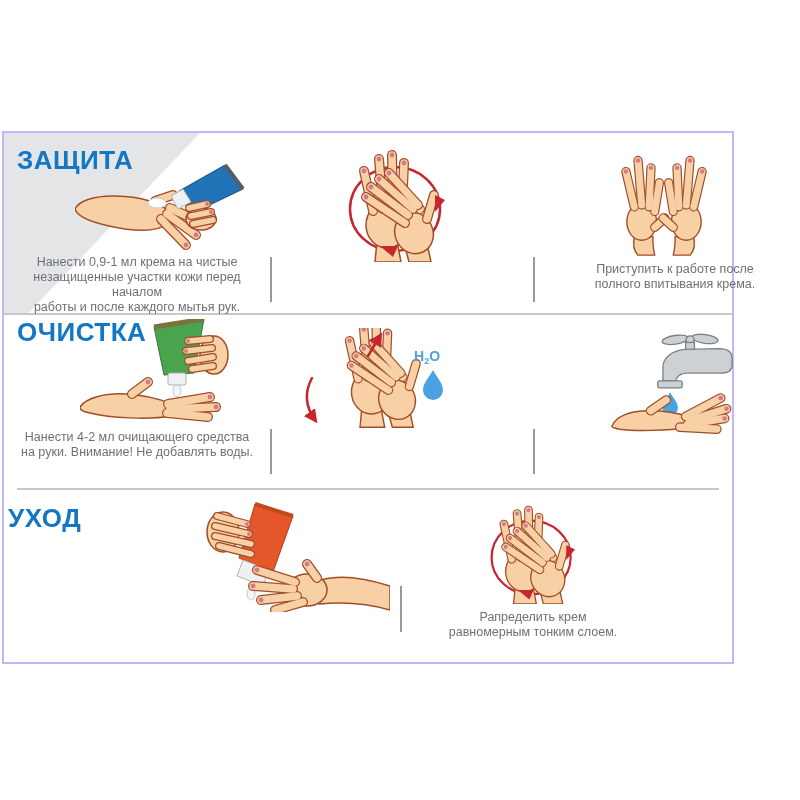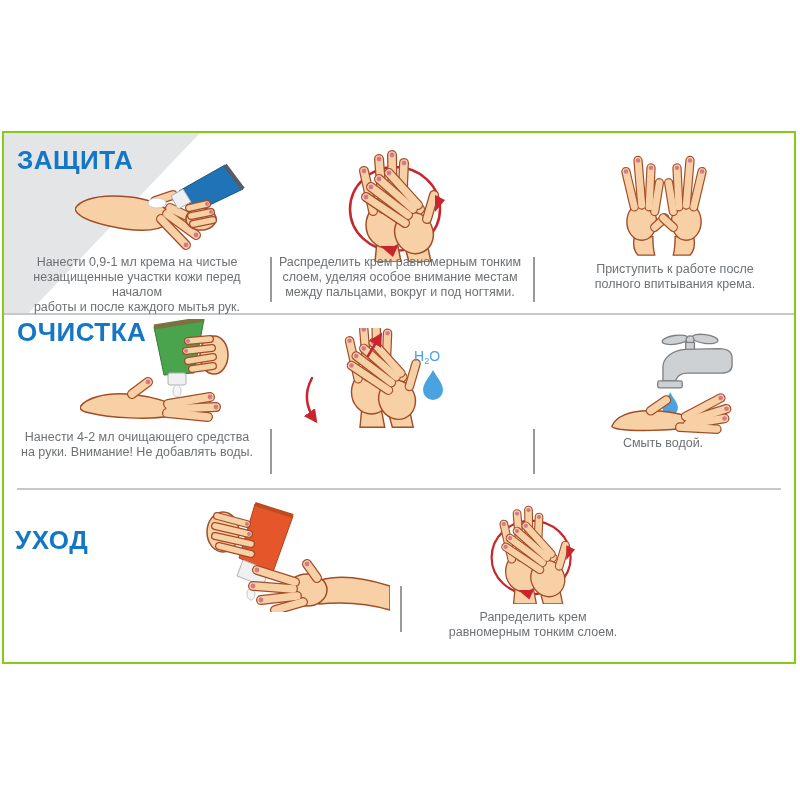--- a/index.html
+++ b/index.html
@@ -1,35 +1,35 @@
 <!DOCTYPE html>
 <html><head>
 <meta charset="utf-8">
 <style>
   html,body{margin:0;padding:0;background:#ffffff;}
   body{width:800px;height:800px;position:relative;font-family:"Liberation Sans",sans-serif;overflow:hidden;}
-  .panel{position:absolute;left:2px;top:131px;width:794px;height:533px;box-sizing:border-box;
-         border:2px solid #84cc16;background:#ffffff;}
+  .panel{position:absolute;left:2px;top:131px;width:732px;height:533px;box-sizing:border-box;
+         border:2px solid #c4b5fd;background:#ffffff;}
   .wedge{position:absolute;left:0;top:0;width:196px;height:181px;background:#e3e5e7;
          clip-path:polygon(0 0,100% 0,12% 100%,0 100%);}
   .sec-title{position:absolute;font-size:26px;font-weight:bold;color:#1377c5;letter-spacing:0.5px;}
   .hdiv{position:absolute;height:2px;background:#c6c8ca;}
   .vdiv{position:absolute;width:2px;background:#97999b;}
   .step-text{position:absolute;font-size:12.5px;line-height:15px;color:#6d7174;text-align:center;
              white-space:pre-line;}
   .illus{position:absolute;}
   
   .sk{fill:#f8d0a6;stroke:#a14d27;stroke-width:1.5;}
   .fo{stroke:#a14d27;stroke-width:10;stroke-linecap:round;fill:none;}
   .fi{stroke:#f8d0a6;stroke-width:7.5;stroke-linecap:round;fill:none;}
   .go{stroke:#a14d27;stroke-width:8;stroke-linecap:round;fill:none;}
   .gi{stroke:#f8d0a6;stroke-width:5.5;stroke-linecap:round;fill:none;}
   .nail{fill:#d4798b;}
   .ra{stroke:#c9252c;stroke-width:2.5;fill:none;stroke-linecap:round;}
-  .h2o{position:absolute;left:410px;top:214px;color:#4aa3e0;font-weight:normal;}
+  .h2o{position:absolute;left:410px;top:214px;color:#4aa3e0;font-weight:bold;}
   .h2o .m{font-size:14px;}
   .h2o .s{font-size:9px;vertical-align:-3px;}
 </style>
 </head>
 <body>
 
 <svg width="0" height="0" style="position:absolute" aria-hidden="true">
   <defs>
     <marker id="arwR" viewBox="0 0 10 10" refX="7" refY="5" markerWidth="5.5" markerHeight="5.5" orient="auto-start-reverse">
       <path d="M0,0 L10,5 L0,10 Z" fill="#c9252c"></path>
@@ -117,21 +117,21 @@
   <div class="hdiv" style="left:13px;right:13px;top:355px;"></div>
 
   <div class="vdiv" style="left:266px;top:124px;height:45px;"></div>
   <div class="vdiv" style="left:529px;top:124px;height:45px;"></div>
   <div class="vdiv" style="left:266px;top:296px;height:45px;"></div>
   <div class="vdiv" style="left:529px;top:296px;height:45px;"></div>
   <div class="vdiv" style="left:396px;top:453px;height:46px;"></div>
 
   <div class="sec-title" style="left:13px;top:12px;">ЗАЩИТА</div>
   <div class="sec-title" style="left:13px;top:184px;">ОЧИСТКА</div>
-  <div class="sec-title" style="left:11px;top:370px;margin-top:22px;">УХОД</div>
+  <div class="sec-title" style="left:4px;top:370px;">УХОД</div>
 
   <svg class="illus" style="left:71px;top:30px;" width="170" height="100" viewBox="0 0 170 100">
     <path class="sk" d="M0,46 C4,38 18,33 38,33 C58,33 76,37 88,44 C95,48 97,56 92,61 C82,70 55,68 34,63 C16,59 2,54 0,46 Z"></path>
     <g class="fo">
         <path d="M86,56 L111,82"></path>
         <path d="M92,51 L121,72"></path>
         <path d="M95,45 L127,60"></path>
         <path d="M80,38 L98,32"></path>
       </g>
     <g class="fi">
@@ -308,26 +308,22 @@
     </g>
   </svg>
 
   <svg class="illus" style="left:474px;top:370px;" width="115" height="101" viewBox="0 0 130 115">
     <use href="#rubhands"></use>
   </svg>
 
   <div class="step-text" style="left:3px;top:122px;width:260px;">Нанести 0,9-1 мл крема на чистые
 незащищенные участки кожи перед началом
 работы и после каждого мытья рук.</div>
-  <div class="step-text" style="left:266px;top:122px;width:260px;">Распределить крем равномерным тонким
-слоем, уделяя особое внимание местам
-между пальцами, вокруг и под ногтями.</div>
   <div class="step-text" style="left:508px;top:129px;width:260px;margin-left:33px;">Приступить к работе после
 полного впитывания крема.</div>
 
   <div class="step-text" style="left:3px;top:297px;width:260px;">Нанести 4-2 мл очищающего средства
 на руки. Внимание! Не добавлять воды.</div>
-  <div class="step-text" style="left:529px;top:303px;width:260px;">Смыть водой.</div>
 
   <div class="step-text" style="left:399px;top:477px;width:260px;">Рапределить крем
 равномерным тонким слоем.</div>
 
 </div>
 
 </body></html>

